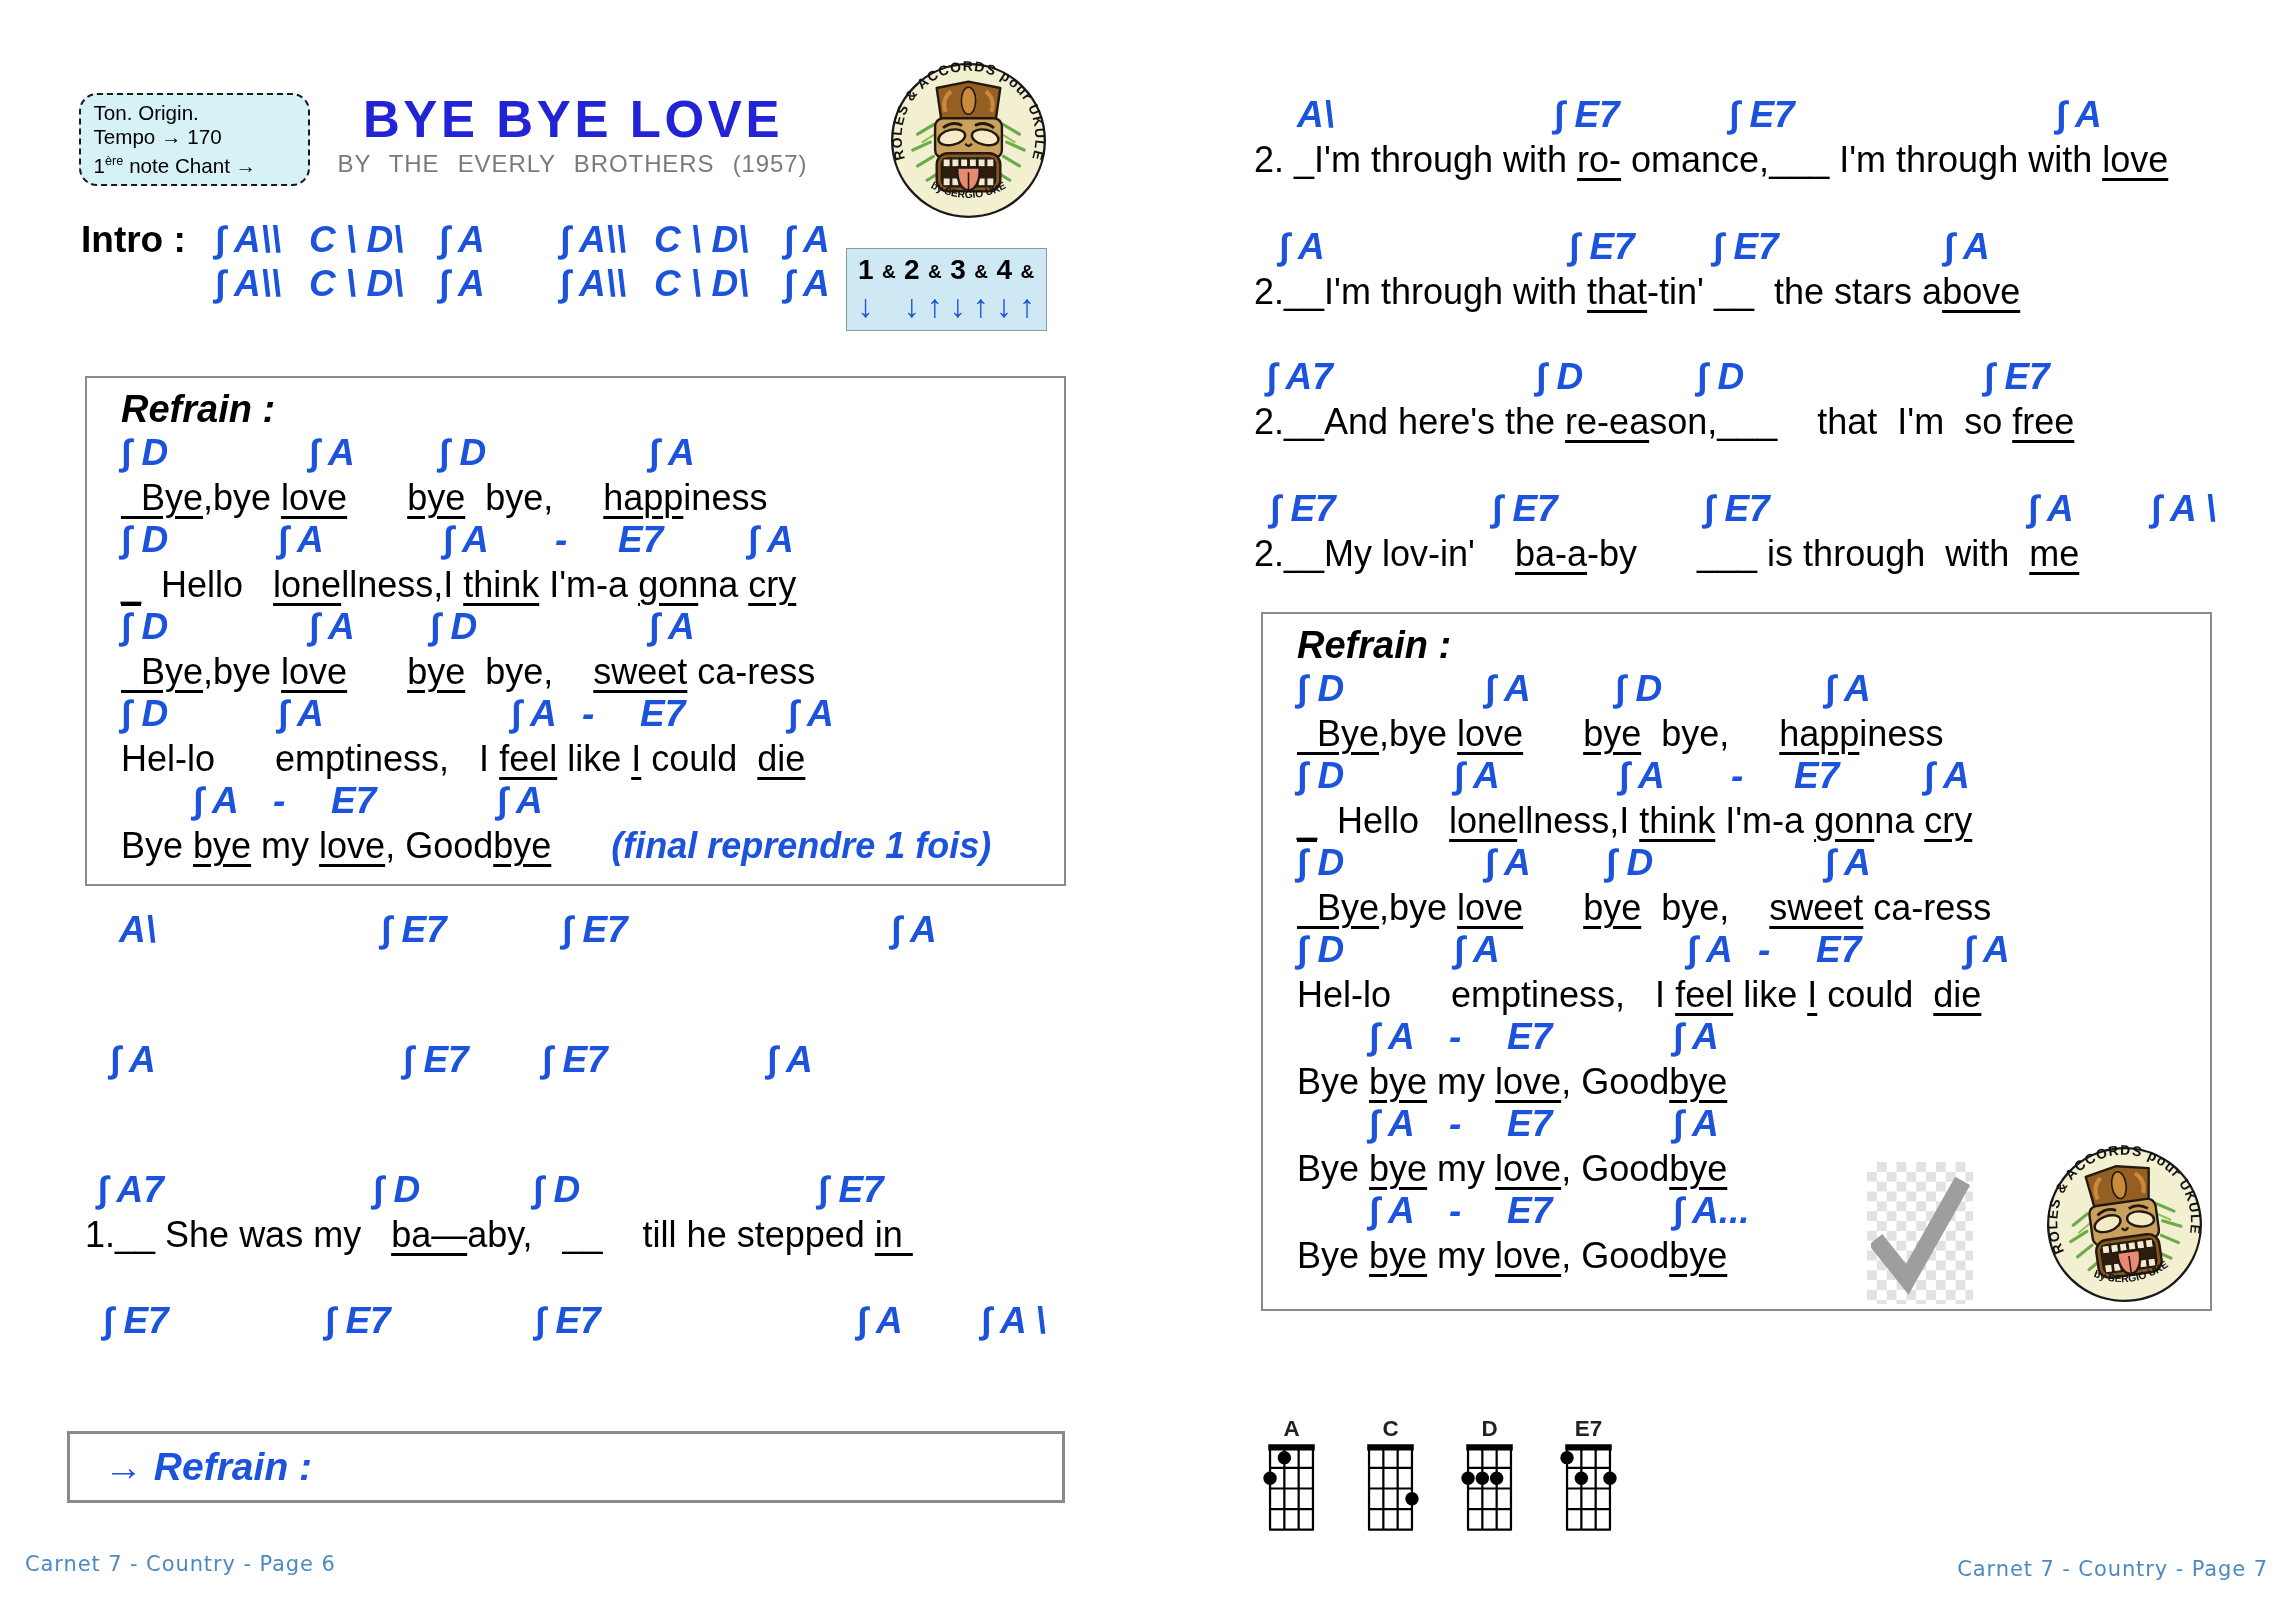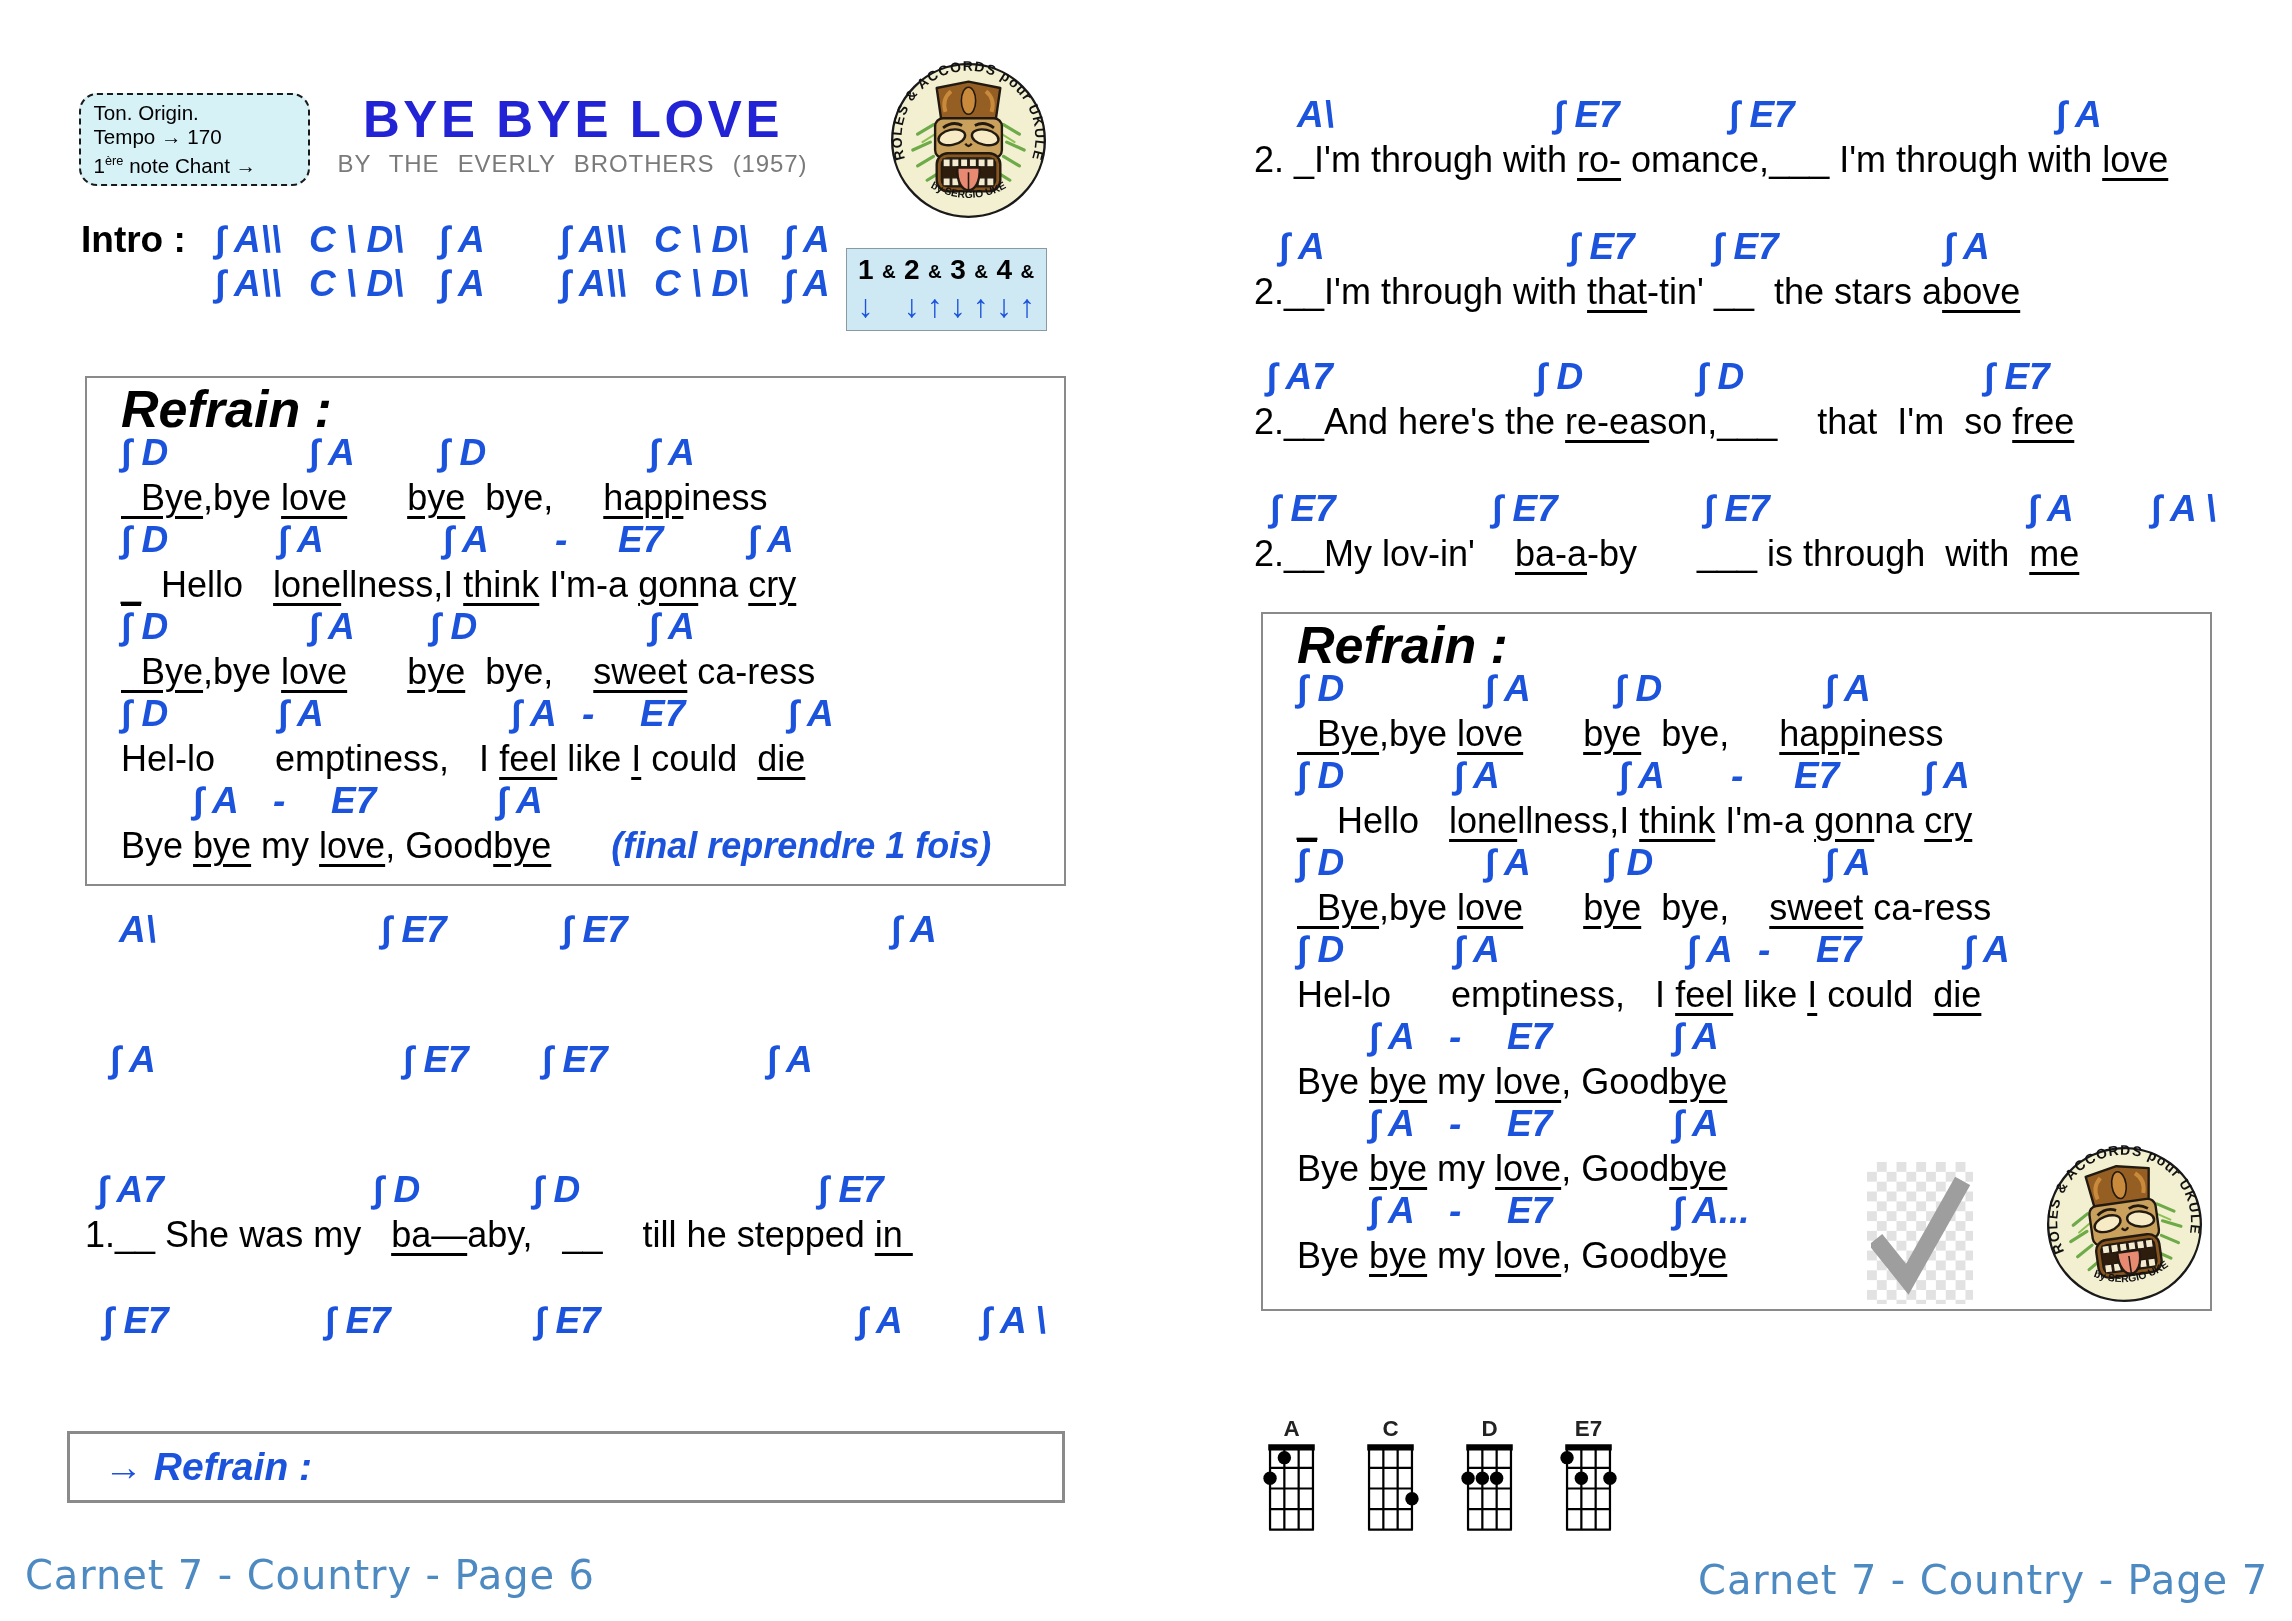--- a/index.html
+++ b/index.html
@@ -62,33 +62,33 @@
     font-weight:bold;font-style:italic;font-size:37px;white-space:pre;line-height:41px;
   }
   .lyric-row{height:43px;font-size:36px;line-height:43px;white-space:pre;}
   .lyric-row .u{text-decoration:underline;text-decoration-thickness:2.7px;text-underline-offset:6.3px;}
   .lyric-row .blue{color:var(--chord);font-style:italic;font-weight:bold;}
 
   
   .refrain-box{border:2.7px solid #8a8a8a;box-sizing:border-box;background:#fff;}
   .refrain-left{left:85px;top:376px;width:981px;height:510px;padding:9px 0 0 34px;}
   .refrain-right{left:1261px;top:612px;width:951px;height:699px;padding:9px 0 0 34px;}
-  .refrain-label{font-size:52px;font-weight:bold;font-style:italic;height:45px;line-height:45px;}
+  .refrain-label{font-size:38px;font-weight:bold;font-style:italic;height:45px;line-height:45px;}
 
   .verse-group{position:absolute;width:1039px;}
   .vleft{left:85px;}
   .vright{left:1254px;}
 
   .goto-box{
     left:67px;top:1431px;width:998px;height:72px;box-sizing:border-box;
     border:3.6px solid #8a8a8a;display:flex;align-items:center;padding-left:34px;
   }
   .goto-text{font-size:39px;font-weight:bold;font-style:italic;color:var(--chord);}
 
-  .footer{font-size:40px;color:var(--footer);letter-spacing:0.9px;font-family:"DejaVu Sans",sans-serif;}
+  .footer{font-size:21px;color:var(--footer);letter-spacing:0.9px;font-family:"DejaVu Sans",sans-serif;}
   .footer-left{left:25px;top:1552px;}
   .footer-right{right:25px;top:1557px;text-align:right;}
 
   
   .diagrams{left:1261px;top:1417px;display:flex;gap:38px;}
   .diagram{text-align:center;}
   .diagram .dlabel{font-size:22.4px;font-weight:bold;height:25px;line-height:23px;color:#222;}
 
   
   .check-mark{

